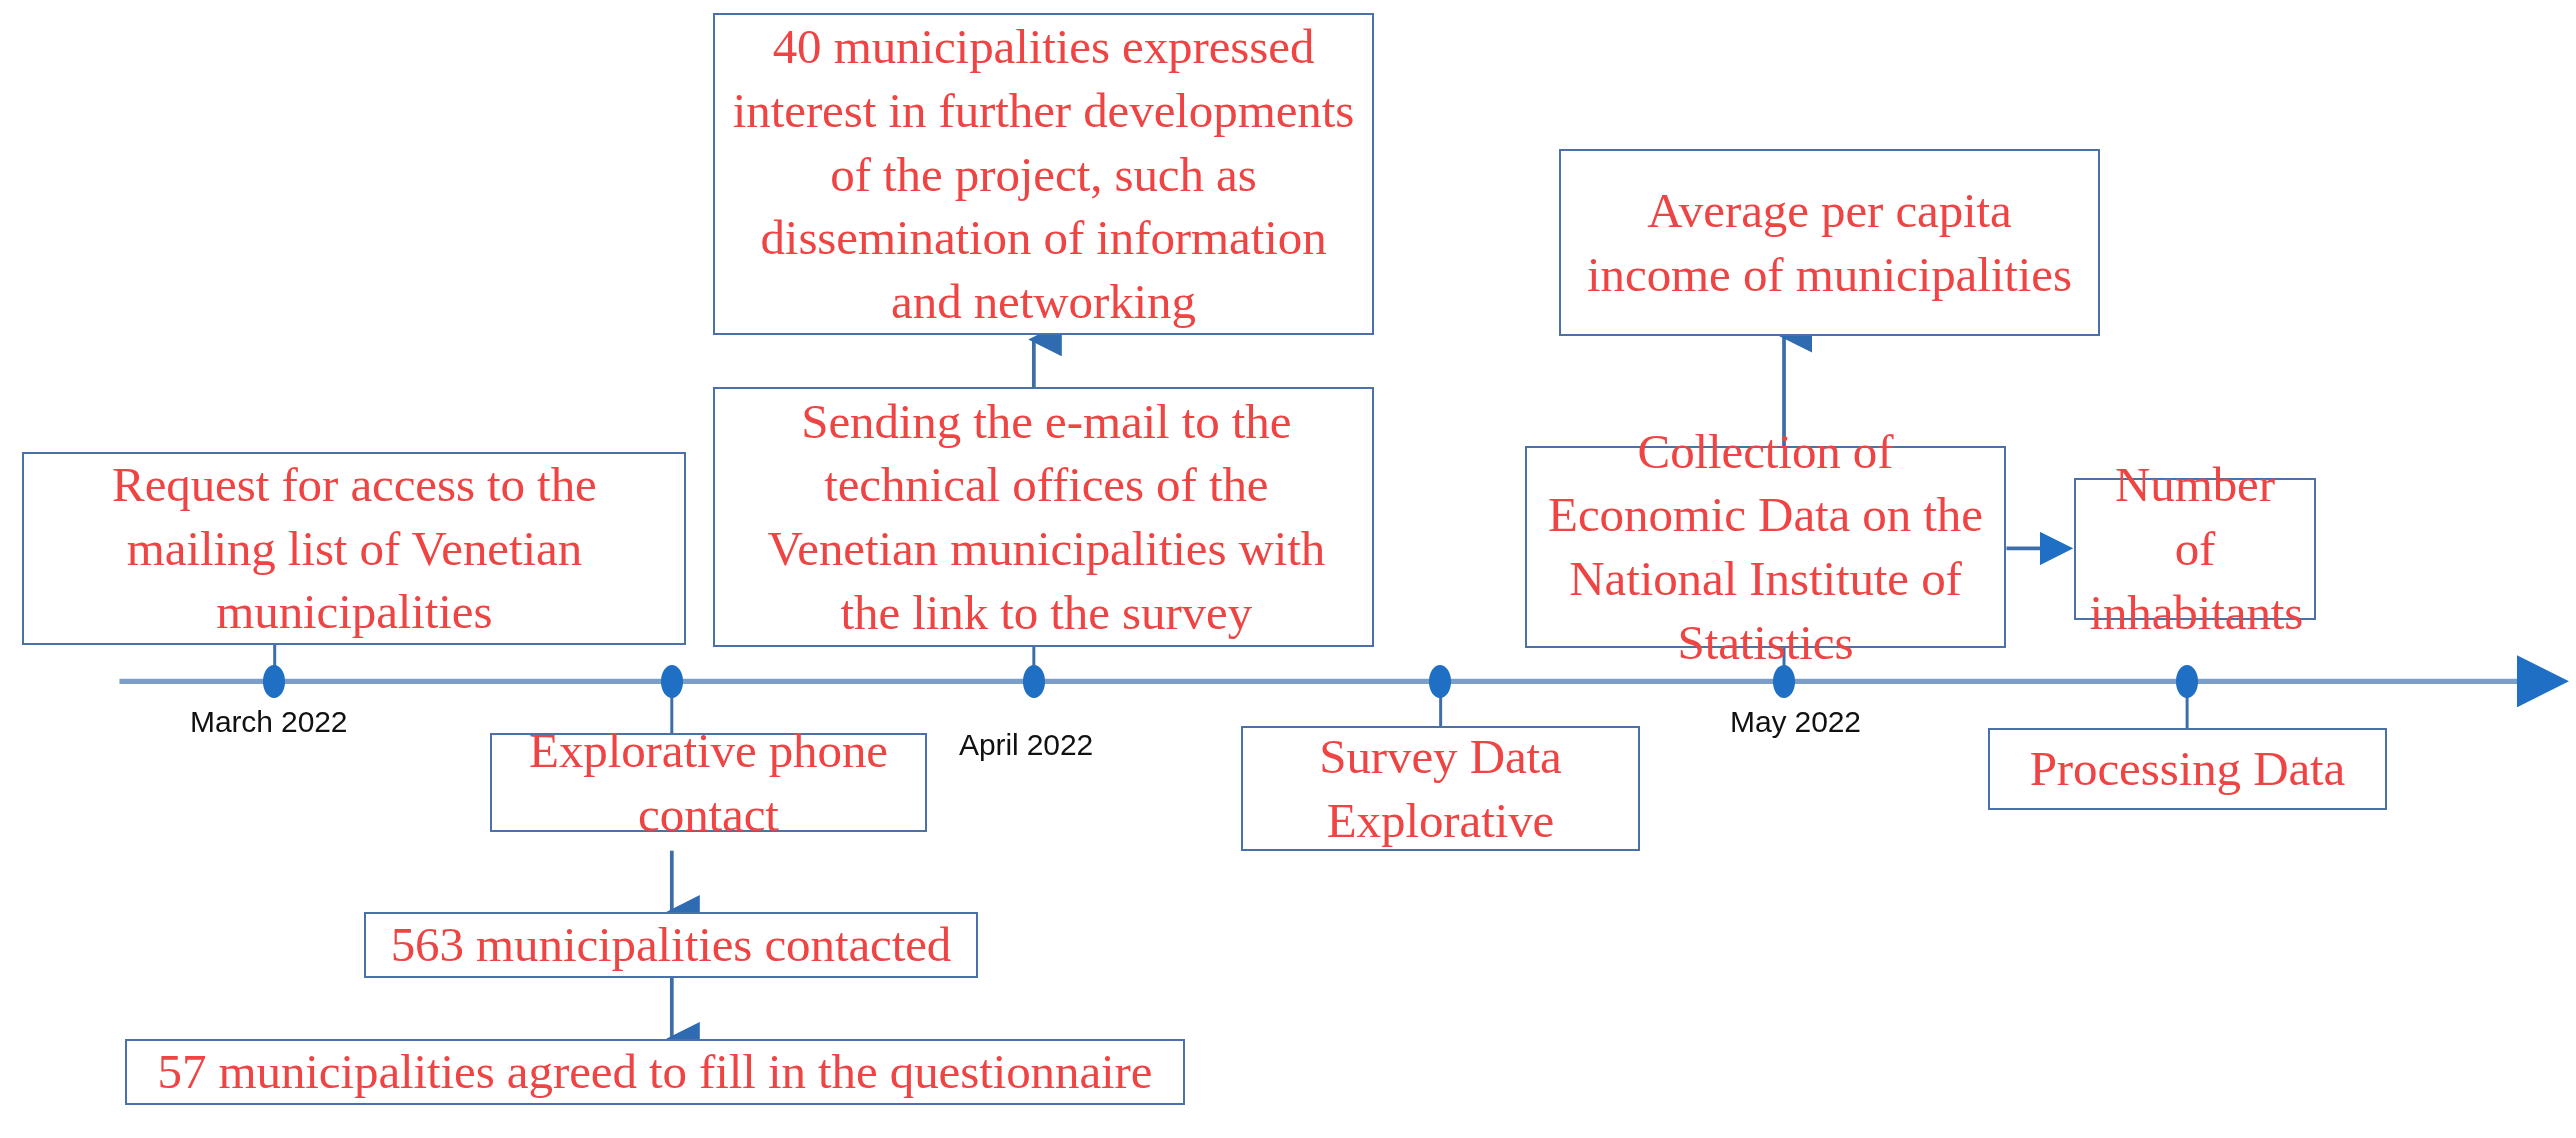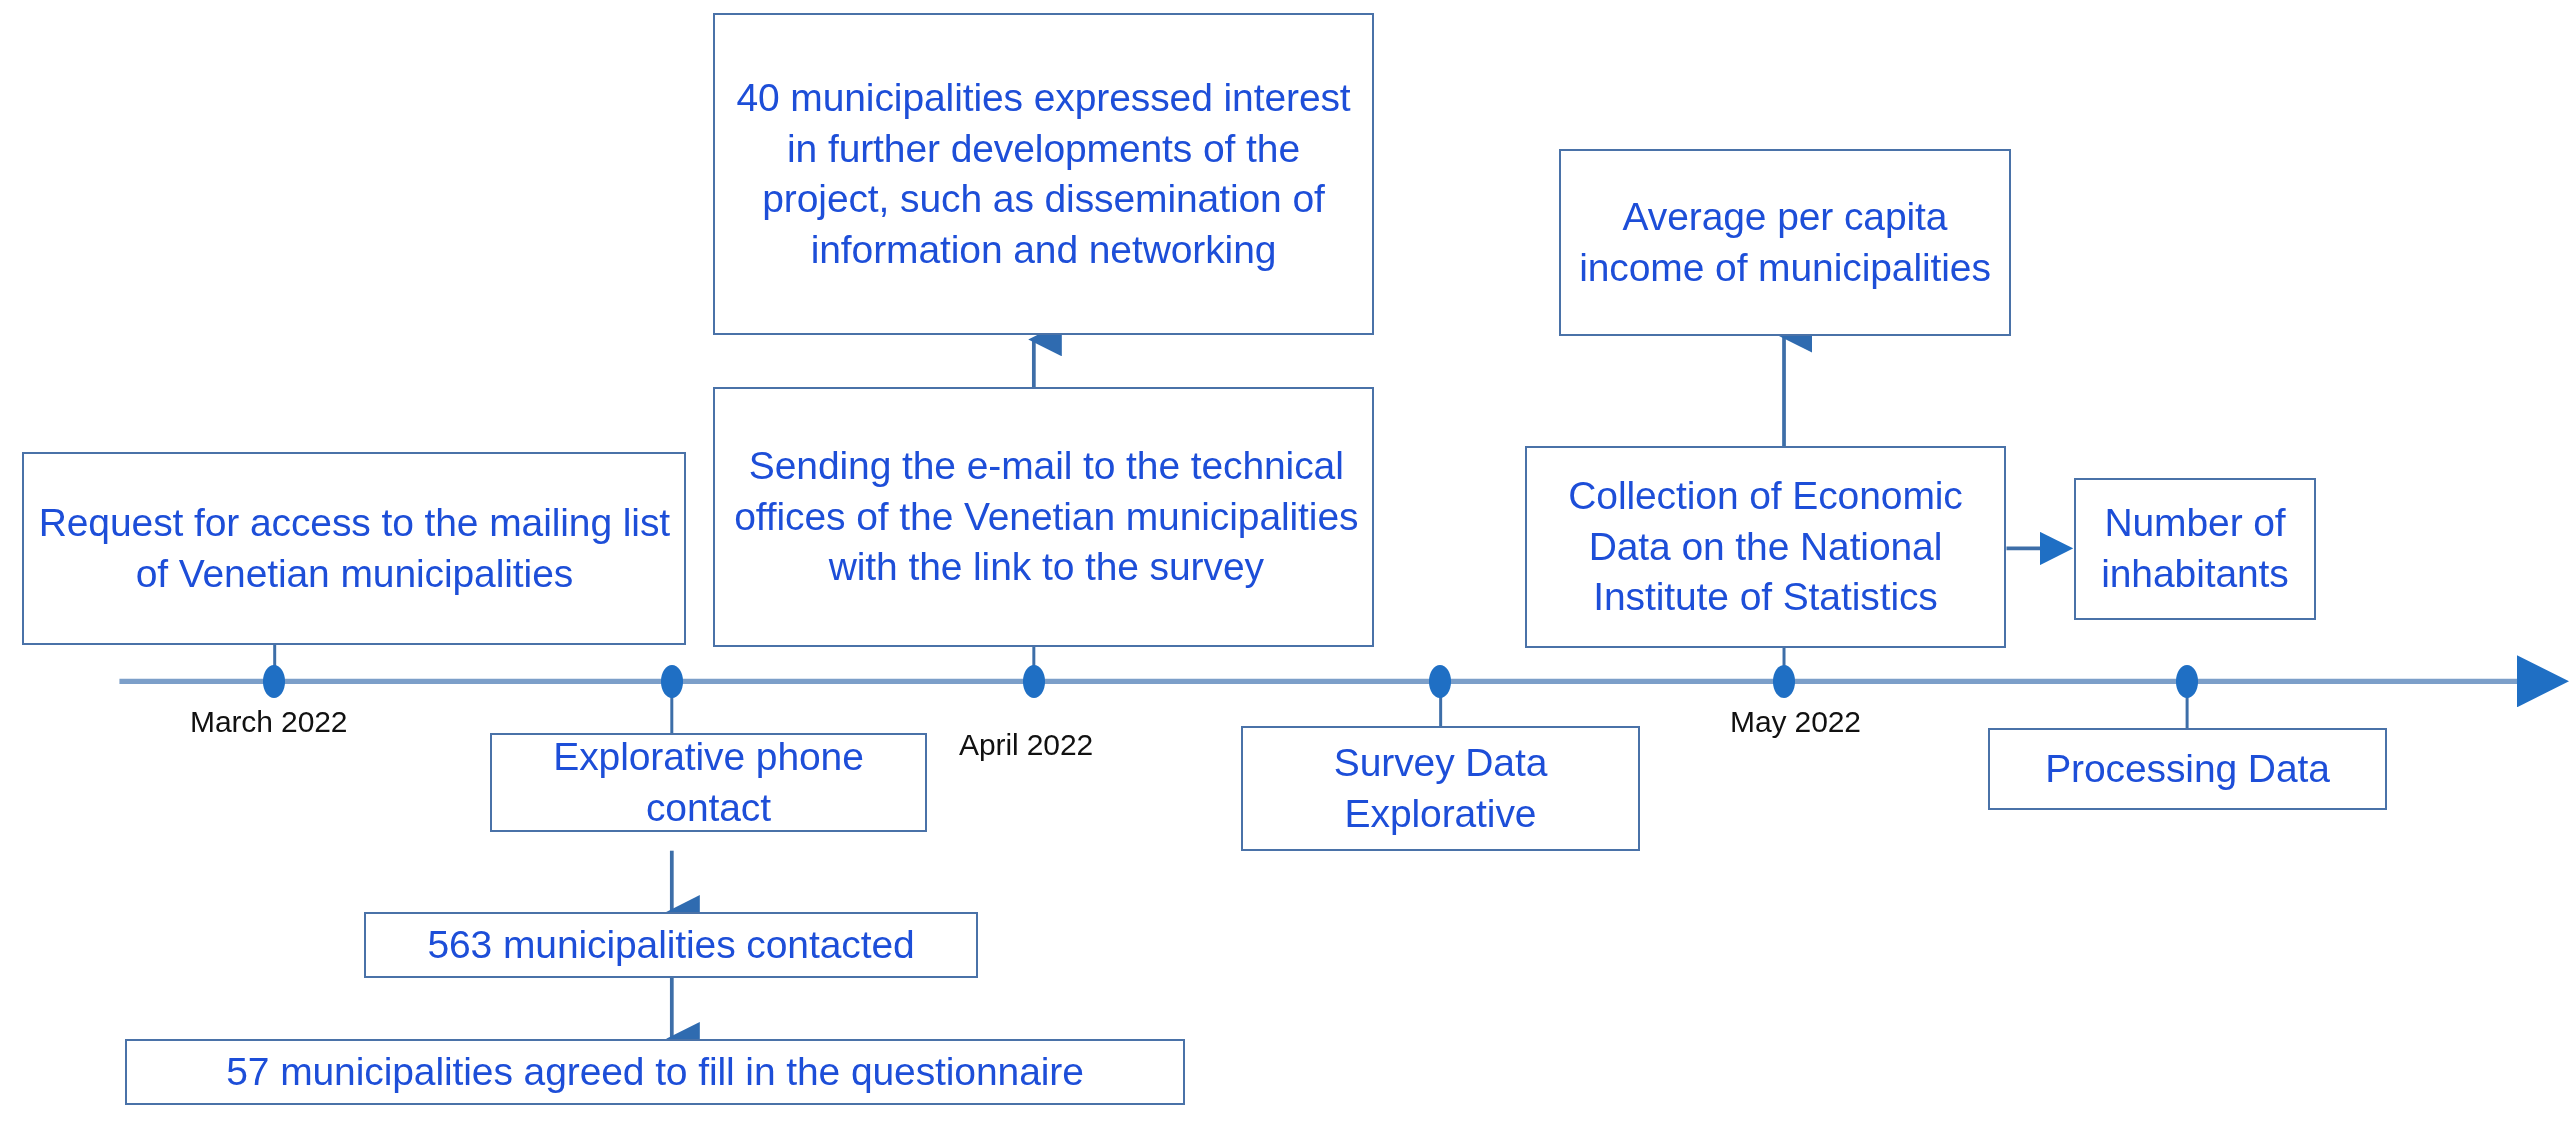--- a/index.html
+++ b/index.html
@@ -14,25 +14,26 @@
   }
   .node{
     position:absolute;
     box-sizing:border-box;
     border:2.2px solid #4a72a8;
     background:#ffffff;
     display:flex;
     align-items:center;
     justify-content:center;
     text-align:center;
-    color:#1d4ed8;
+    color:#ef4444;
     line-height:1.30;
     padding:4.5px 13.4px;
-    font-size:39px;
+    font-size:49px;
     letter-spacing:-0.1px;
+    font-family:Liberation Serif, serif;
   }
   .node .txt{display:block;width:100%;}
   .tlabel{
     position:absolute;
     color:#111111;
     font-size:30px;
     white-space:nowrap;
     letter-spacing:-0.1px;
   }
   svg.lines{
@@ -106,21 +107,21 @@
   </div>
 
   <div class="node" style="left:713px;top:13.4px;width:661px;height:322px;">
     <span class="txt">40 municipalities expressed interest in further developments of the project, such as dissemination of information and networking</span>
   </div>
 
   <div class="node" style="left:713px;top:387px;width:661px;height:260px;padding-left:19px;">
     <span class="txt">Sending the e-mail to the technical offices of the Venetian municipalities with the link to the survey</span>
   </div>
 
-  <div class="node" style="left:1559px;top:149px;width:452px;height:187px;">
+  <div class="node" style="left:1559px;top:149px;width:541px;height:187px;">
     <span class="txt">Average per capita income of municipalities</span>
   </div>
 
   <div class="node" style="left:1525px;top:446px;width:481px;height:202px;">
     <span class="txt">Collection of Economic Data on the National Institute of Statistics</span>
   </div>
 
   <div class="node" style="left:2074px;top:478px;width:242px;height:142px;">
     <span class="txt">Number of inhabitants</span>
   </div>

